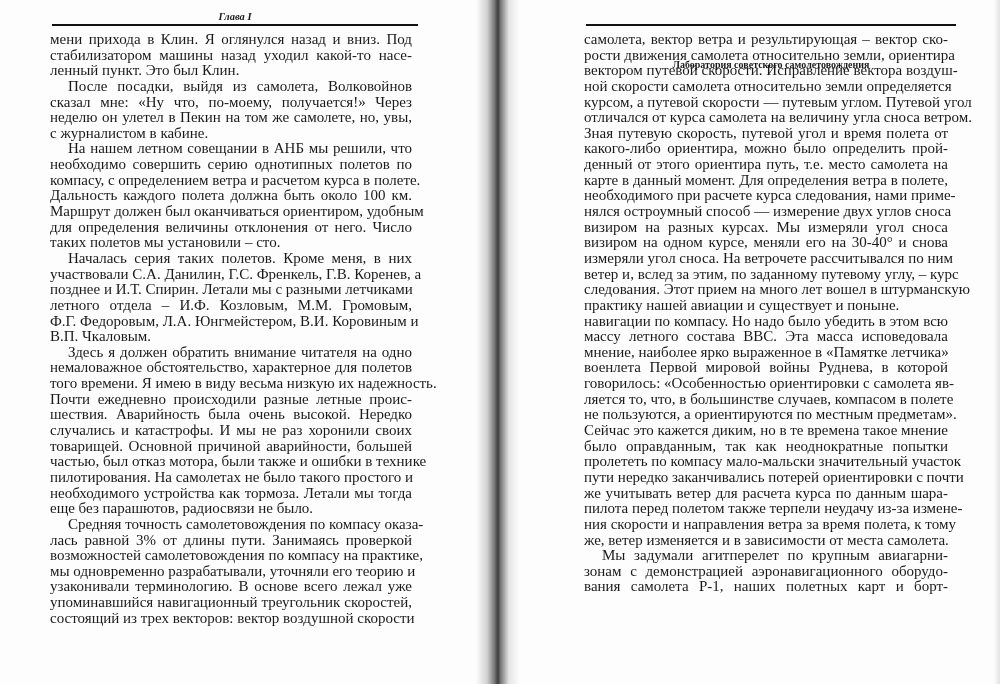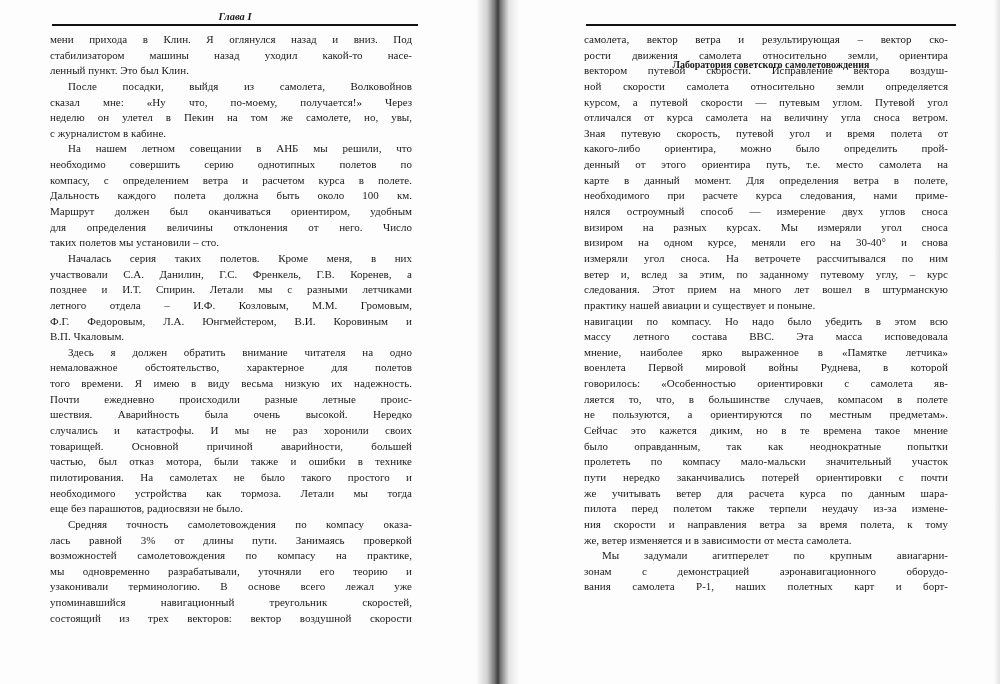--- a/index.html
+++ b/index.html
@@ -29,21 +29,21 @@
     font-size: 10.5px; font-weight: bold; font-style: italic;
     text-align: center;
   }
   .page-left .running-head { left: 52px; width: 366px; }
   .page-right .running-head { left: 84px; width: 370px; font-style: normal; font-size: 10px; margin-top: 48px; }
   .head-rule { position: absolute; top: 24px; height: 2px; background: #111; }
   .page-left .head-rule { left: 52px; width: 366px; }
   .page-right .head-rule { left: 84px; width: 370px; }
   .body-text {
     position: absolute; top: 32px;
-    font-size: 11px; line-height: 15.65px;
+    font-size: 15px; line-height: 15.65px;
   }
   .page-left .body-text { left: 50px; width: 362px; }
   .page-right .body-text { left: 82px; width: 364px; }
   .line { display: block; white-space: nowrap; text-align: justify; text-align-last: justify; height: 15.65px; }
   .line.last { text-align-last: left; }
   .line.indent { padding-left: 18px; }
   .page-number {
     position: absolute; top: 681px; font-size: 13px; text-align: center;
   }
   .page-left .page-number { left: 200px; width: 60px; }

